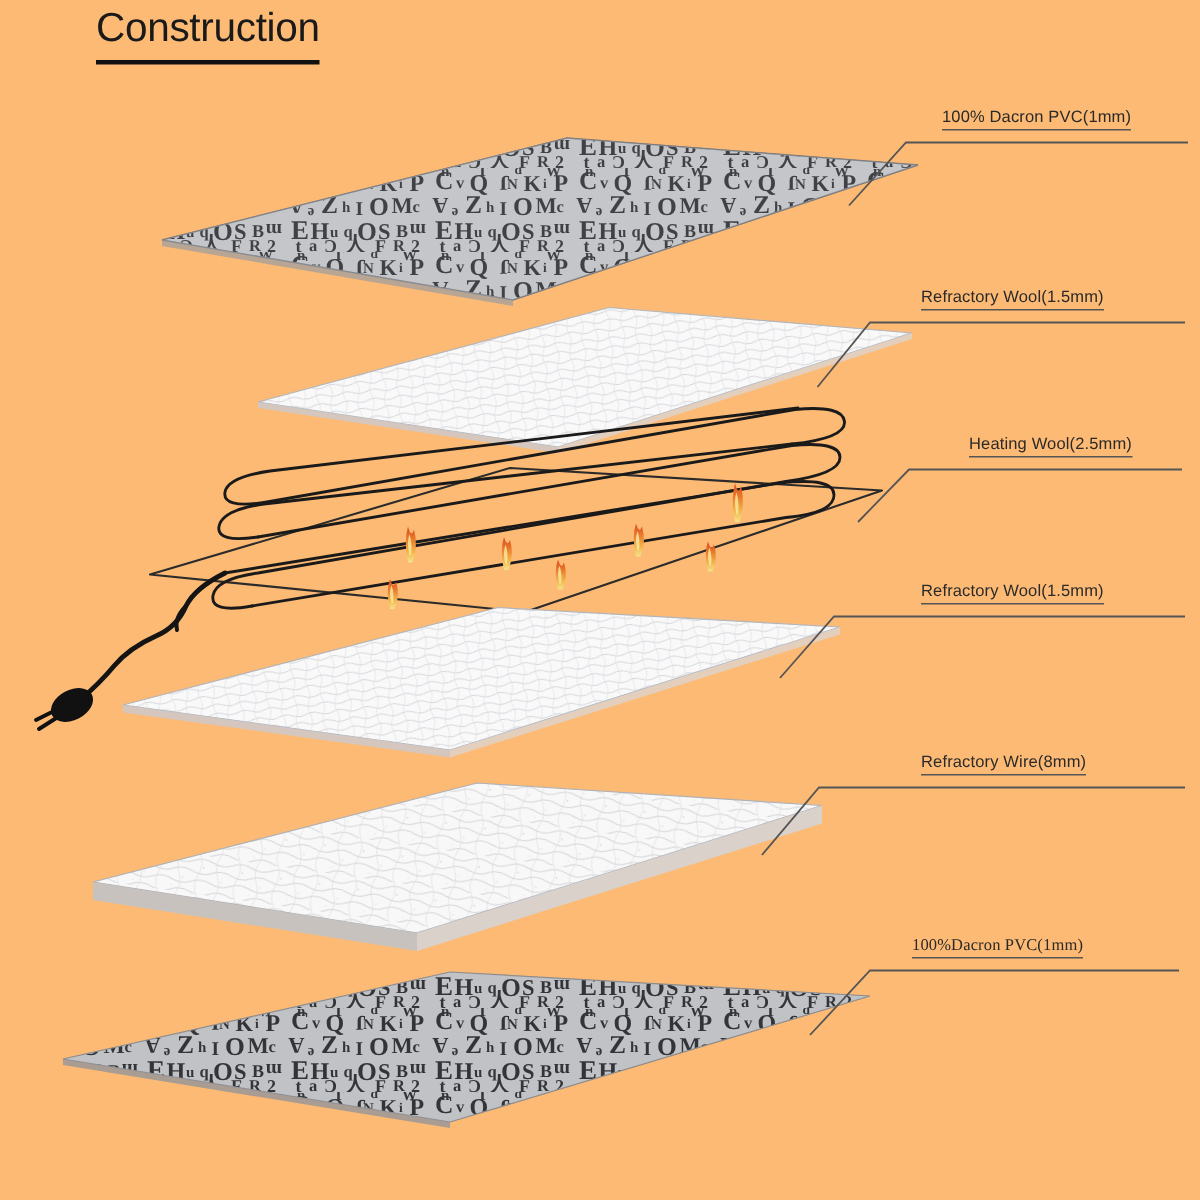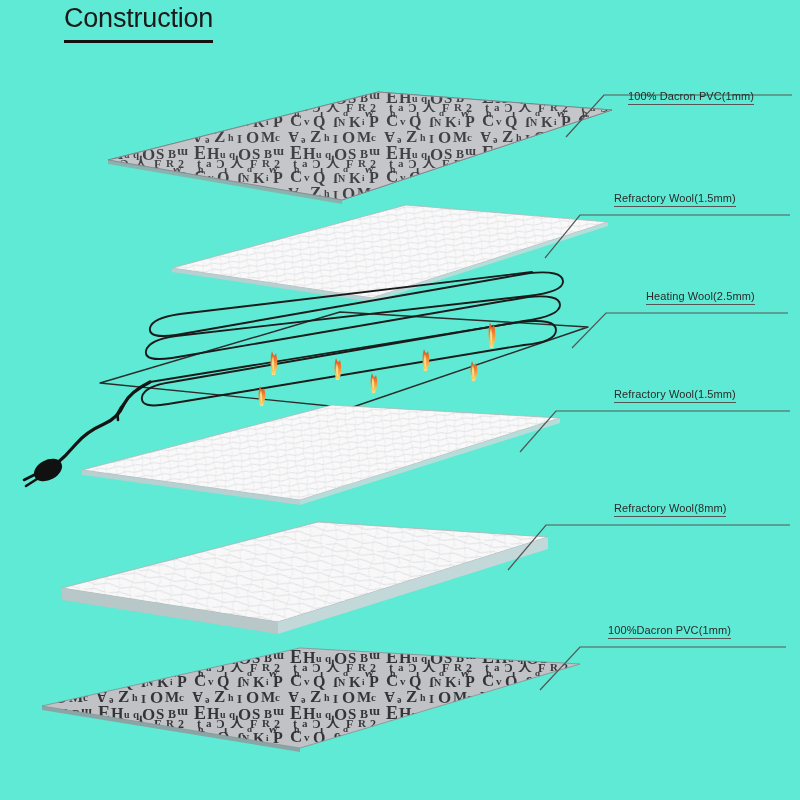--- a/index.html
+++ b/index.html
@@ -13,21 +13,21 @@
     height: 800px;
     overflow: hidden;
     font-family: "Liberation Sans", sans-serif;
     color: #111111;
     position: relative;
   }
   #canvas {
     position: relative;
     width: 800px;
     height: 800px;
-    background: #5eead4;
+    background: #fdba74;
   }
   #page-title {
     position: absolute;
     left: 64px;
     top: 2px;
     font-family: "Liberation Sans", sans-serif;
     font-size: 27px;
     font-weight: 400;
     letter-spacing: -0.2px;
     color: #1a1a1a;
@@ -236,25 +236,25 @@
     <g fill="none" stroke="#555555" stroke-width="1.2">
       <path d="M566,137 L604,95 L792,95"></path>
       <path d="M545,258 L580,215 L790,215"></path>
       <path d="M572,348 L606,313 L788,313"></path>
       <path d="M520,452 L556,411 L790,411"></path>
       <path d="M508,570 L546,525 L790,525"></path>
       <path d="M540,690 L580,647 L786,647"></path>
     </g>
   </svg>
 
-  <div class="leader-label" style="left:628px; top:72px;margin-top:18px;">100% Dacron PVC(1mm)</div>
+  <div class="leader-label" style="left:628px; top:72px;">100% Dacron PVC(1mm)</div>
 
   <div class="leader-label" style="left:614px; top:192px;">Refractory Wool(1.5mm)</div>
 
   <div class="leader-label" style="left:646px; top:290px;">Heating Wool(2.5mm)</div>
 
   <div class="leader-label" style="left:614px; top:388px;">Refractory Wool(1.5mm)</div>
 
-  <div class="leader-label" style="left:614px; top:502px;">Refractory Wool(8mm)</div>
-
-  <div class="leader-label" style="left:608px; top:624px;">100%Dacron PVC(1mm)</div>
+  <div class="leader-label" style="left:614px; top:502px;">Refractory Wire(8mm)</div>
+
+  <div class="leader-label" style="left:608px; top:624px;font-family:Liberation Serif, serif;">100%Dacron PVC(1mm)</div>
 
 </div>
 
 </body></html>

